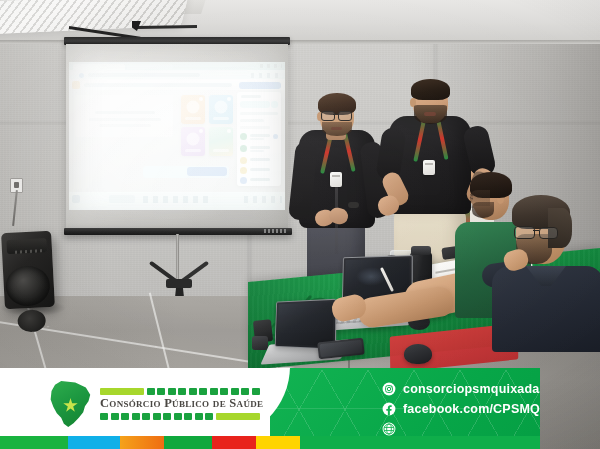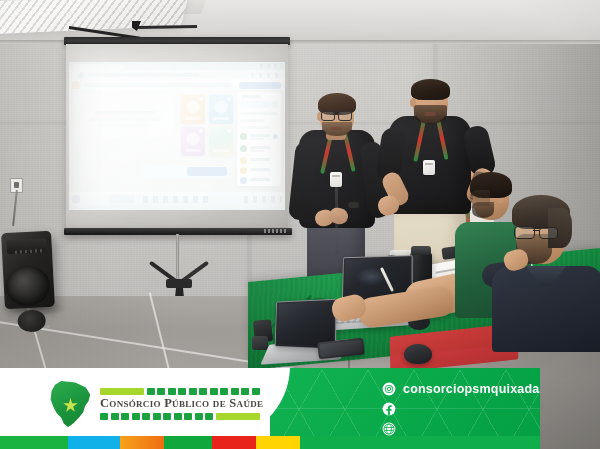--- a/index.html
+++ b/index.html
@@ -863,20 +863,21 @@
         </span>
         <span class="s-txt">consorciopsmquixada</span>
       </div>
       <div class="social">
         <span class="s-ico">
           <svg viewBox="0 0 24 24" width="14" height="14" aria-hidden="true">
             <circle cx="12" cy="12" r="11" fill="#ffffff"></circle>
             <path d="M13.5 23v-8h2.6l.4-3.1h-3V9.9c0-.9.25-1.5 1.55-1.5H16.6V5.65c-.3-.04-1.3-.13-2.45-.13-2.43 0-4.1 1.48-4.1 4.2v2.18H7.4V15h2.65v8z" fill="#12b352"></path>
           </svg>
         </span>
+        <span class="s-txt">facebook.com/CPSMQ</span>
       </div>
       <div class="social">
         <span class="s-ico">
           <svg viewBox="0 0 24 24" width="14" height="14" aria-hidden="true">
             <circle cx="12" cy="12" r="11" fill="#ffffff"></circle>
             <circle cx="12" cy="12" r="8.6" fill="none" stroke="#12b352" stroke-width="1.6"></circle>
             <ellipse cx="12" cy="12" rx="4" ry="8.6" fill="none" stroke="#12b352" stroke-width="1.5"></ellipse>
             <path d="M3.6 9.3h16.8M3.6 14.7h16.8" stroke="#12b352" stroke-width="1.5"></path>
           </svg>
         </span>

